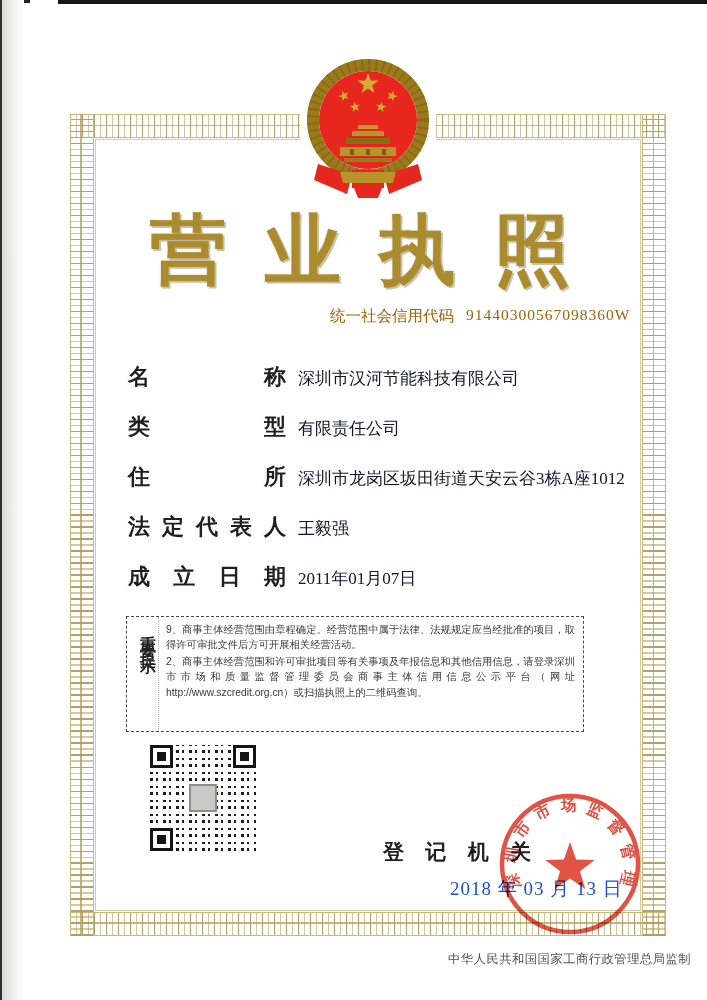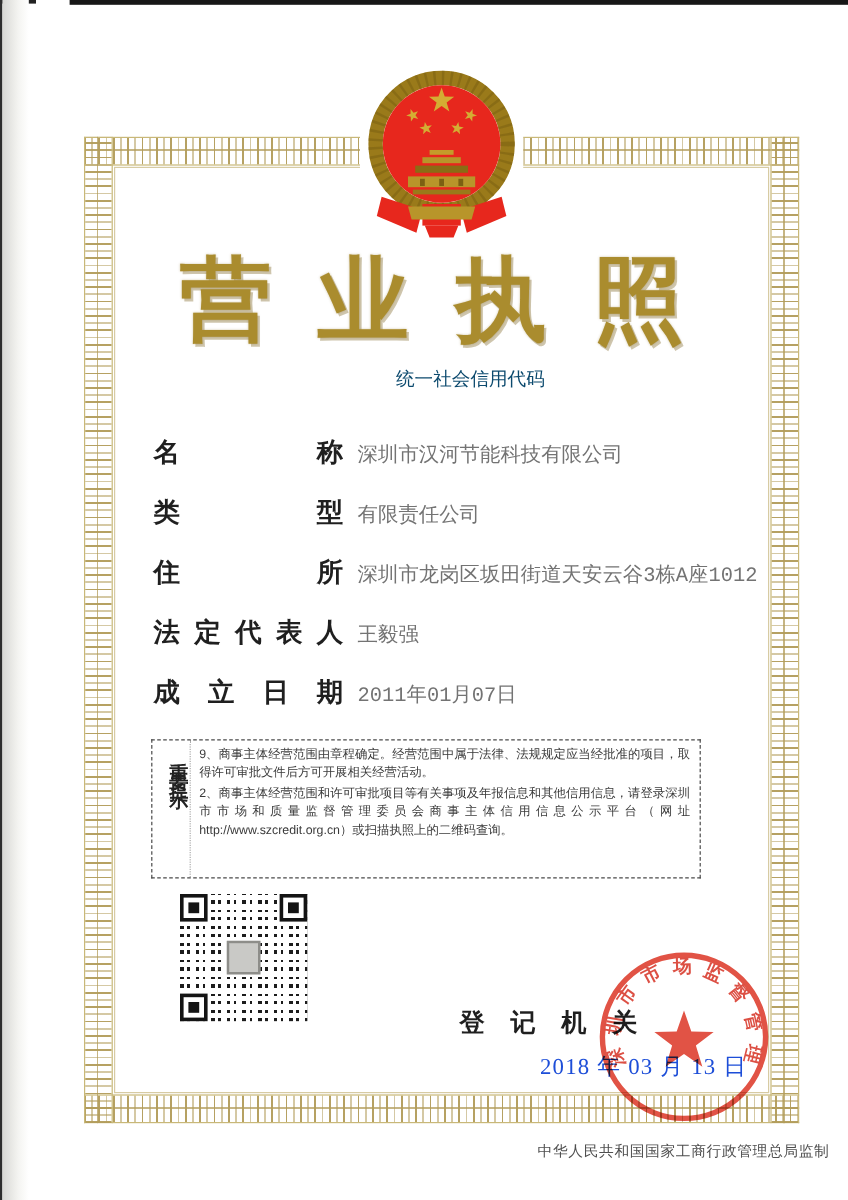--- a/index.html
+++ b/index.html
@@ -37,29 +37,29 @@
   .emblem-wrap{position:absolute;left:300px;top:44px;width:136px;height:162px;
      background:#fff;z-index:2;}
 
   
   .license-title{position:absolute;left:150px;top:200px;width:420px;z-index:3;
      font-size:76px;font-weight:700;font-family:"Liberation Serif",serif;
      color:#aa8c2e;text-shadow:2px 2px 0 rgba(118,93,24,.35),0 0 2px rgba(140,110,30,.45);}
 
   
   .credit-line{position:absolute;left:330px;top:306px;z-index:3;display:flex;gap:12px;
-     font-family:"Liberation Serif",serif;font-size:15.5px;color:#0c4a6e;}
+     font-family:"Liberation Serif",serif;font-size:15.5px;color:#a16207;}
   .credit-line .code{letter-spacing:1px;}
 
   
   .fields{position:absolute;left:128px;top:362px;width:470px;z-index:3;}
   .field-row{display:flex;align-items:baseline;margin-bottom:20px;}
   .field-label{width:158px;flex:0 0 158px;font-size:22px;font-weight:700;color:#1f1f1f;}
-  .field-value{margin-left:12px;font-family:Liberation Mono, monospace;
-     font-size:17px;color:#737373;white-space:nowrap;}
+  .field-value{margin-left:12px;font-family:Liberation Serif, serif;
+     font-size:17px;color:#0f172a;white-space:nowrap;}
 
   
   .jc{display:flex;justify-content:space-between;}
 
   
   .notice-box{position:absolute;left:126px;top:616px;width:458px;height:116px;z-index:3;
      border:1.6px dashed #4a4a4a;display:flex;box-sizing:border-box;}
   .notice-side{width:28px;flex:0 0 28px;padding-top:6px;
      writing-mode:vertical-rl;text-orientation:upright;
      font-size:16px;font-weight:700;color:#222;letter-spacing:8px;
@@ -144,20 +144,21 @@
 
   <div class="license-title jc">
       <span>营</span>
       <span>业</span>
       <span>执</span>
       <span>照</span>
     </div>
 
   <div class="credit-line">
     <span>统一社会信用代码</span>
+    <span class="code">91440300567098360W</span>
   </div>
 
   <div class="fields">
     <div class="field-row">
       <span class="field-label jc">
           <span>名</span>
           <span>称</span>
         </span>
       <span class="field-value">深圳市汉河节能科技有限公司</span>
     </div>

